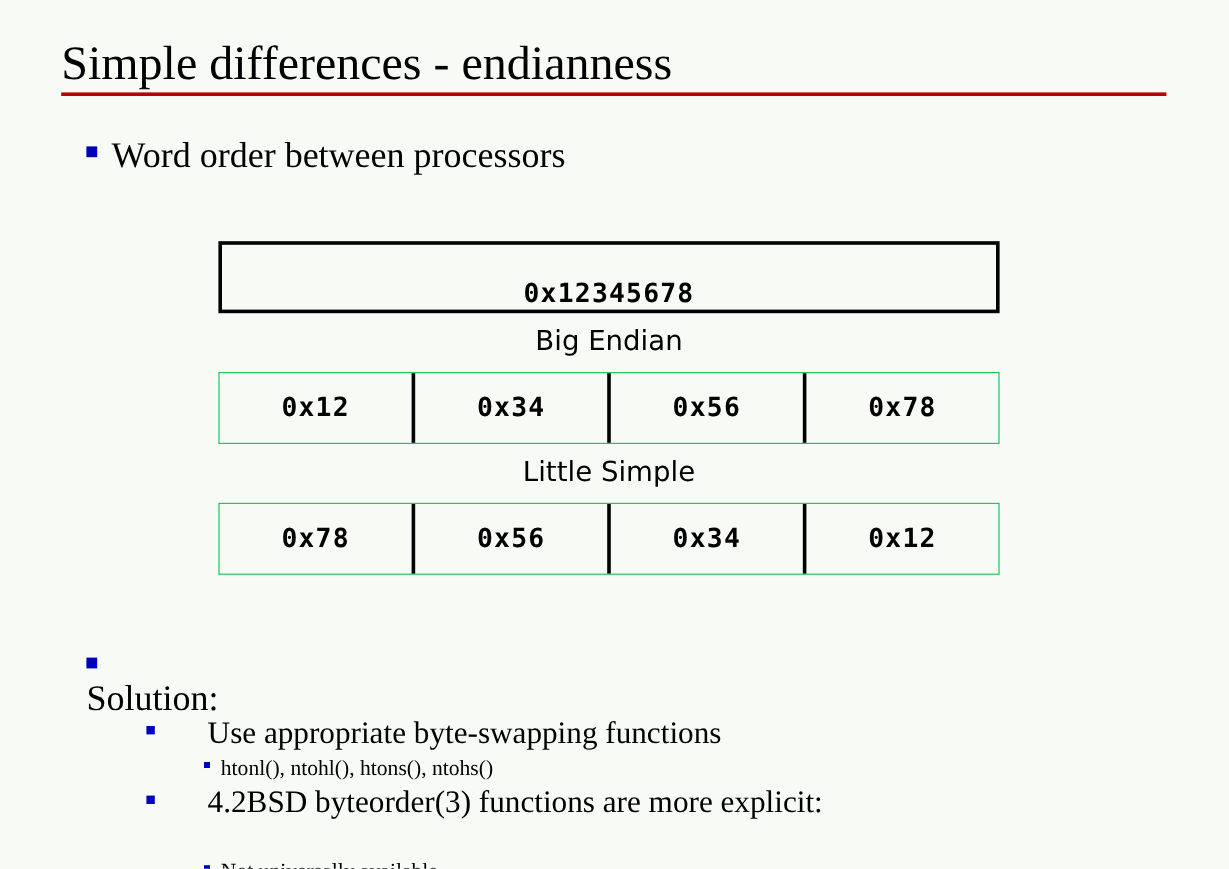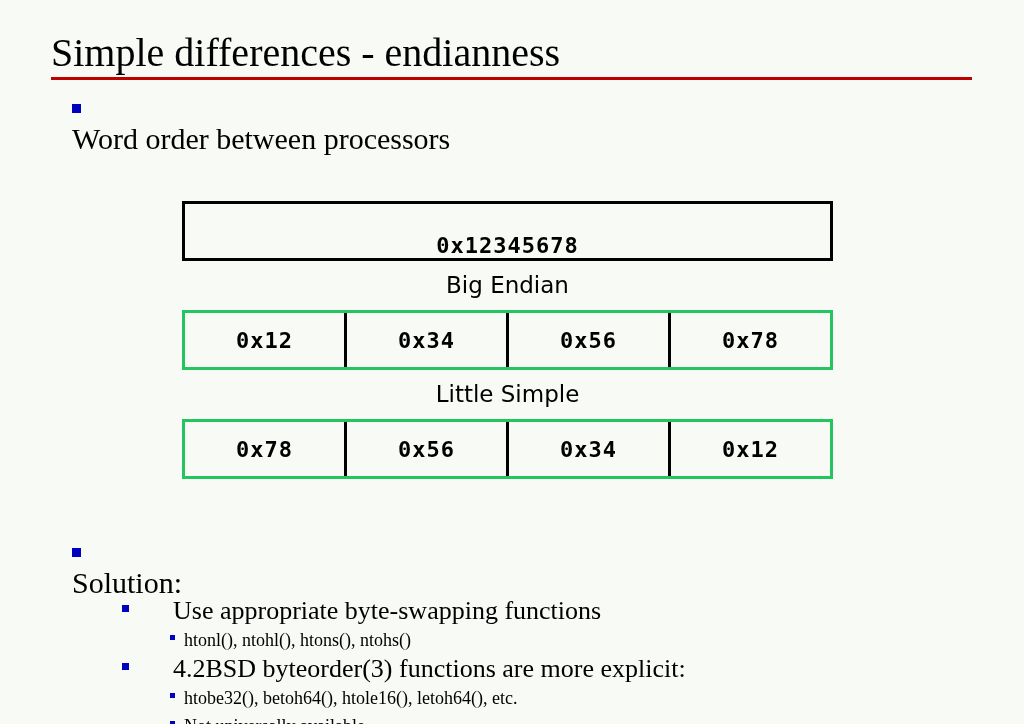--- a/index.html
+++ b/index.html
@@ -137,21 +137,21 @@
     font-size: 23px;
     line-height: 40px;
     color: #000;
     padding: 4px 0 5px 0;
   }
 
   .byte-row {
     box-sizing: border-box;
     width: 651px;
     height: 60px;
-    border: 3px solid #22c55e;
+    border: 1px solid #22c55e;
     background: #f7faf5;
     display: flex;
   }
   .byte-cell {
     box-sizing: border-box;
     flex: 1 1 0;
     display: flex;
     align-items: center;
     justify-content: center;
     border-right: 3px solid #000000;
@@ -168,21 +168,21 @@
   }
 </style>
 </head>
 <body>
 
 <div class="slide">
 
   <div class="title">Simple differences - endianness</div>
   <div class="title-rule"></div>
 
-  <div class="lvl1" style="left:72px; top:112px;flex-direction:column;">
+  <div class="lvl1" style="left:72px; top:112px;">
     <span class="bullet"></span>
     <span>Word order between processors</span>
   </div>
 
   <div class="diagram">
 
     <div class="word-box">
       <span class="hex">0x12345678</span>
     </div>
 
@@ -235,23 +235,19 @@
   <div class="lvl3" style="left:170px; top:627px;">
     <span class="bullet"></span>
     <span>htonl(), ntohl(), htons(), ntohs()</span>
   </div>
 
   <div class="lvl2" style="left:122px; top:654px;">
     <span class="bullet"></span>
     <span>4.2BSD byteorder(3) functions are more explicit:</span>
   </div>
 
-  <div class="lvl3" style="left:170px; top:685px;">
-    <span class="bullet"></span>
-    <span>htobe32(), betoh64(), htole16(), letoh64(), etc.</span>
-  </div>
 
   <div class="lvl3" style="left:170px; top:713px;">
     <span class="bullet"></span>
     <span>Not universally available</span>
   </div>
 
 </div>
 
 </body></html>

